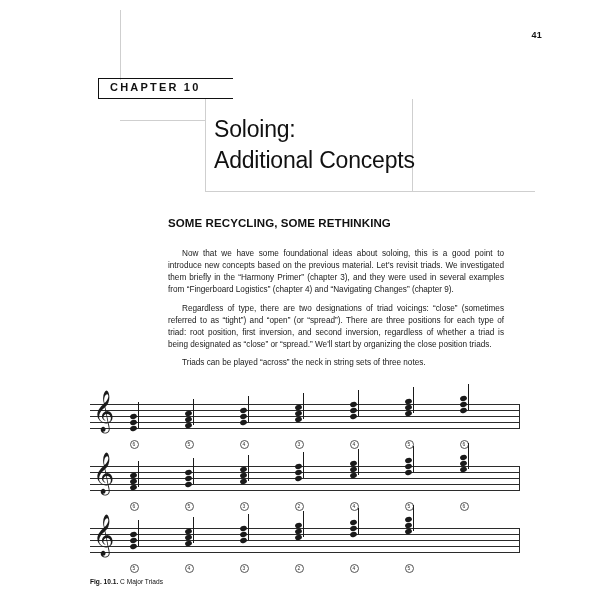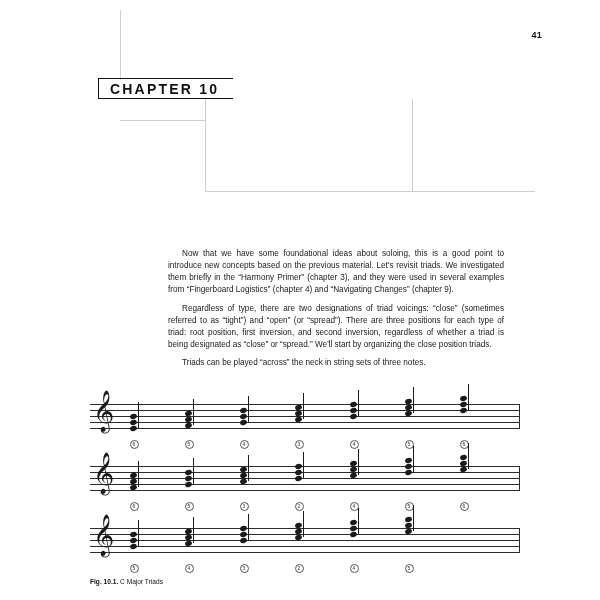--- a/index.html
+++ b/index.html
@@ -85,21 +85,21 @@
     left: 120px;
     top: 120px;
     width: 85px;
     height: 1px;
   }
 
   .chapter-label {
     position: absolute;
     left: 110px;
     top: 81px;
-    font-size: 14px;
+    font-size: 11px;
     font-weight: bold;
     letter-spacing: 2.2px;
   }
 
   .doc-title {
     position: absolute;
     left: 214px;
     top: 114px;
     font-size: 23px;
     font-weight: normal;
@@ -254,22 +254,27 @@
   <div class="rule rule-h-title-mid"></div>
   <div class="rule rule-chapter-top"></div>
   <div class="rule rule-chapter-bottom"></div>
   <div class="rule rule-chapter-left"></div>
   <div class="rule rule-v-title-left"></div>
   <div class="rule rule-v-title-right"></div>
   <div class="rule rule-h-title-bottom"></div>
 
   <div class="chapter-label">CHAPTER 10</div>
 
+  <div class="doc-title">
+    <div>Soloing:</div>
+    <div>Additional Concepts</div>
+  </div>
 
   <div class="section-heading">
+    <div>SOME RECYCLING, SOME RETHINKING</div>
   </div>
 
   <div class="body-copy">
     <p>Now that we have some foundational ideas about soloing, this is a good point to introduce new concepts based on the previous material. Let's revisit triads. We investigated them briefly in the “Harmony Primer” (chapter 3), and they were used in several examples from “Fingerboard Logistics” (chapter 4) and “Navigating Changes” (chapter 9).</p>
     <p>Regardless of type, there are two designations of triad voicings: “close” (sometimes referred to as “tight”) and “open” (or “spread”).  There are three positions for each type of triad: root position, first inversion, and second inversion, regardless of whether a triad is being designated as “close” or “spread.” We'll start by organizing the close position triads.</p>
     <p>Triads can be played “across” the neck in string sets of three notes.</p>
   </div>
 
   <div class="staff-block staff-1">
       <div class="staff">

